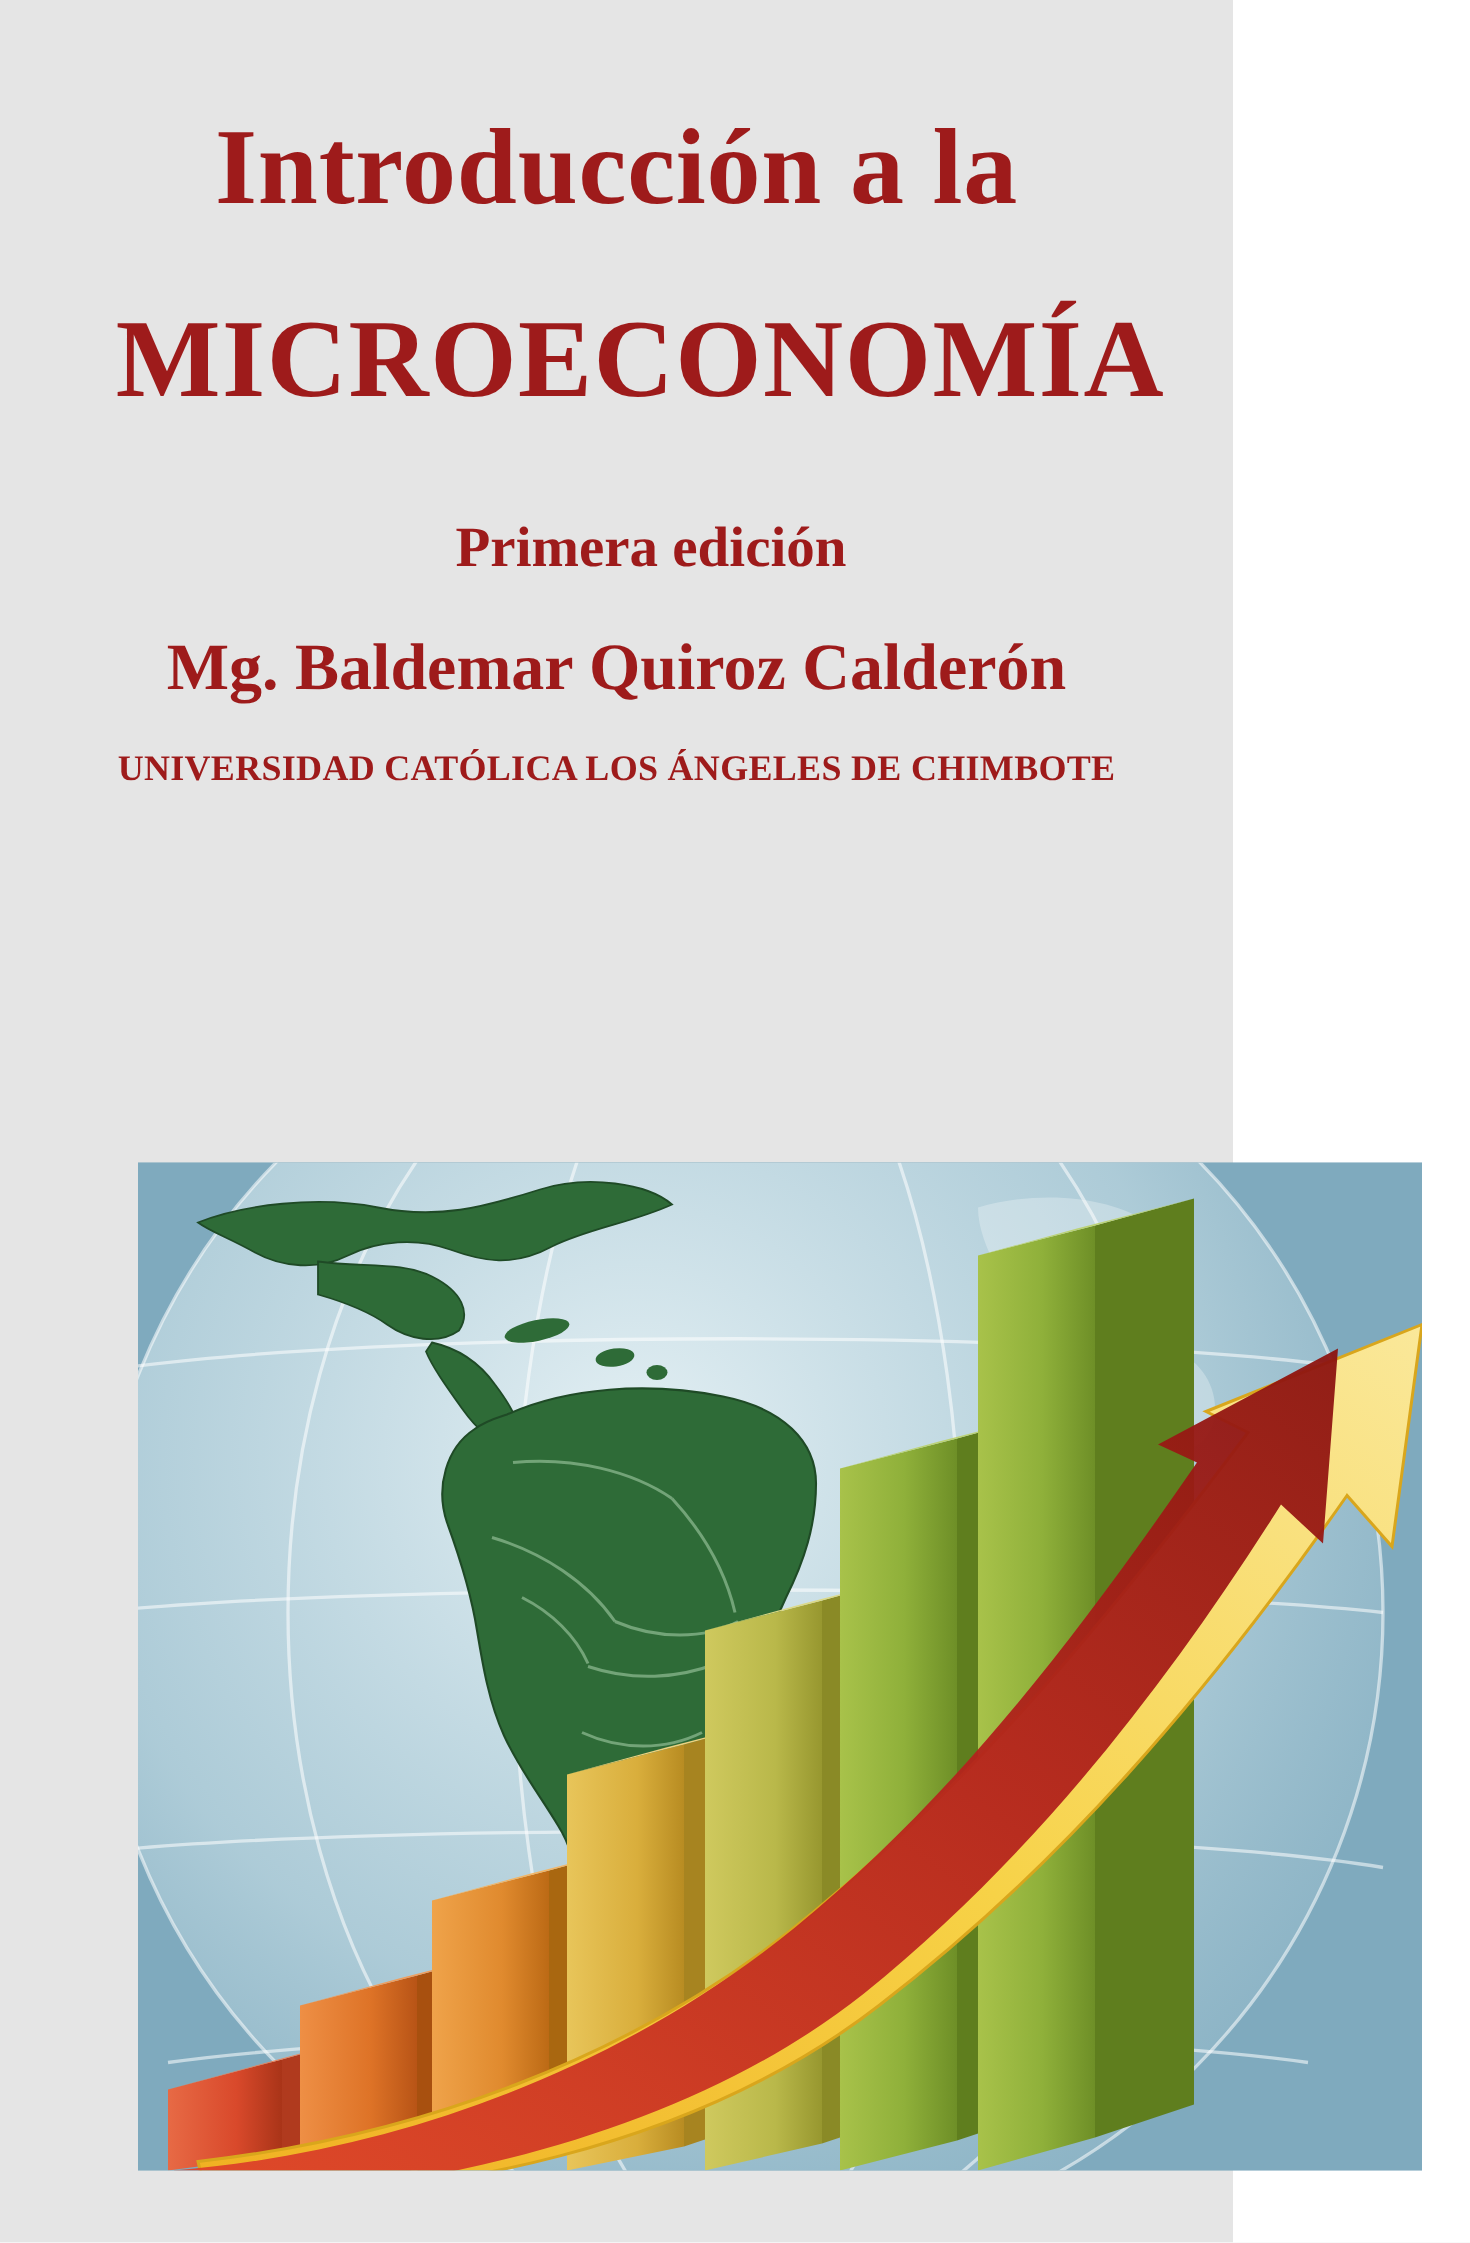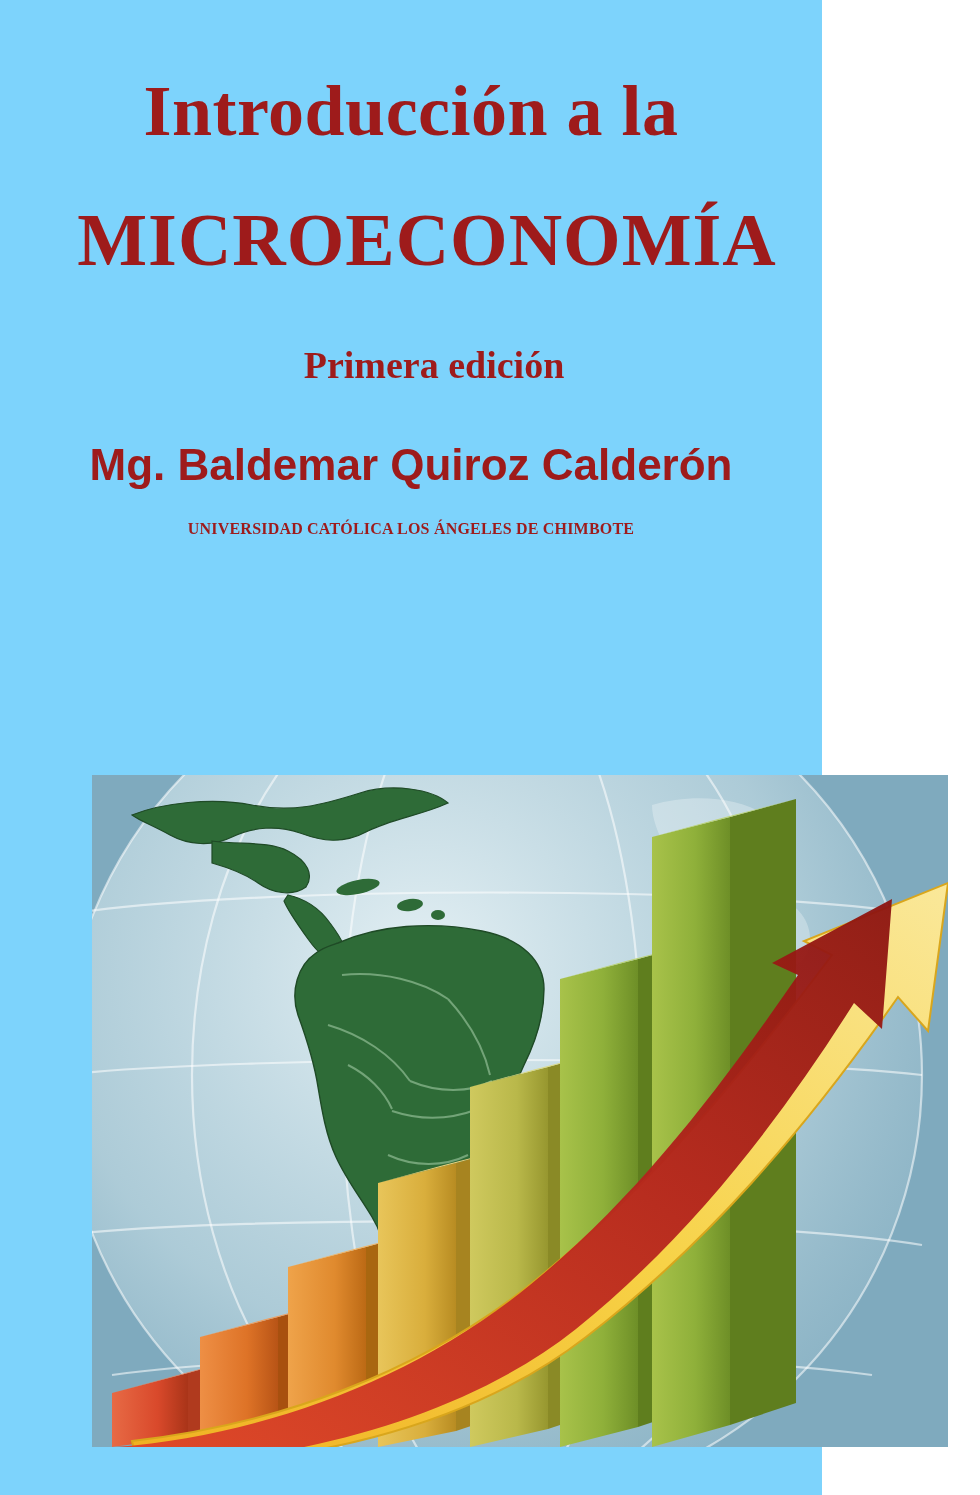--- a/index.html
+++ b/index.html
@@ -11,21 +11,21 @@
     width: 980px;
     height: 1495px;
     font-family: "Liberation Serif", serif;
     overflow: hidden;
     position: relative;
   }
   .page {
     width: 822px;
     height: 1495px;
     position: relative;
-    background: #7dd3fc;
+    background: #e5e5e5;
   }
   .title-block {
     padding-top: 74px;
     text-align: center;
   }
   .title-line-1 {
     font-family: "Liberation Serif", serif;
     font-weight: bold;
     font-size: 72px;
     line-height: 1.05;
@@ -44,30 +44,30 @@
   }
   .edition {
     font-family: "Liberation Serif", serif;
     font-weight: bold;
     font-size: 38px;
     color: #9E1B1B;
     margin-top: 62px;
     padding-left: 46px;
   }
   .author {
-    font-family: Liberation Sans, sans-serif;
+    font-family: Liberation Serif, serif;
     font-weight: bold;
     font-size: 44px;
     color: #9E1B1B;
-    margin-top: 53px;
+    margin-top: 32px;
   }
   .university {
     font-family: "Liberation Serif", serif;
     font-weight: bold;
-    font-size: 16px;
+    font-size: 24px;
     color: #9E1B1B;
     margin-top: 30px;
     letter-spacing: 0.2px;
   }
   .cover-image {
     position: absolute;
     left: 92px;
     top: 775px;
     width: 856px;
     height: 672px;

